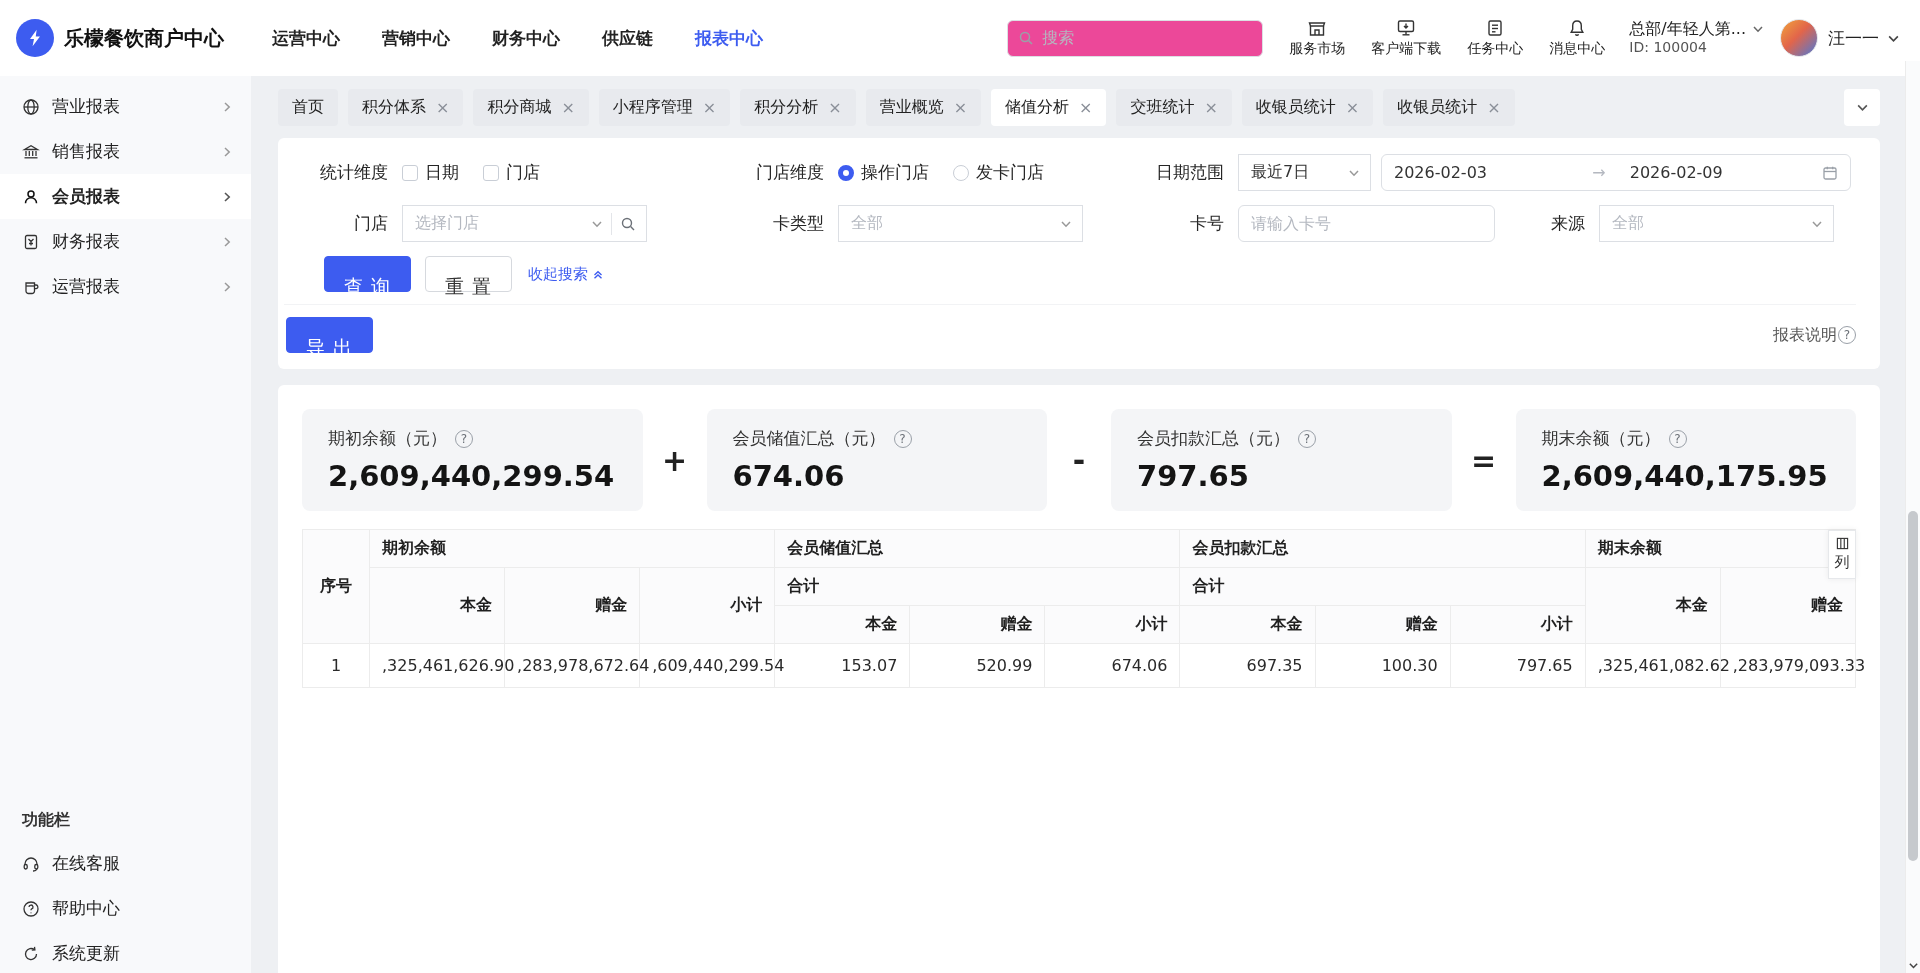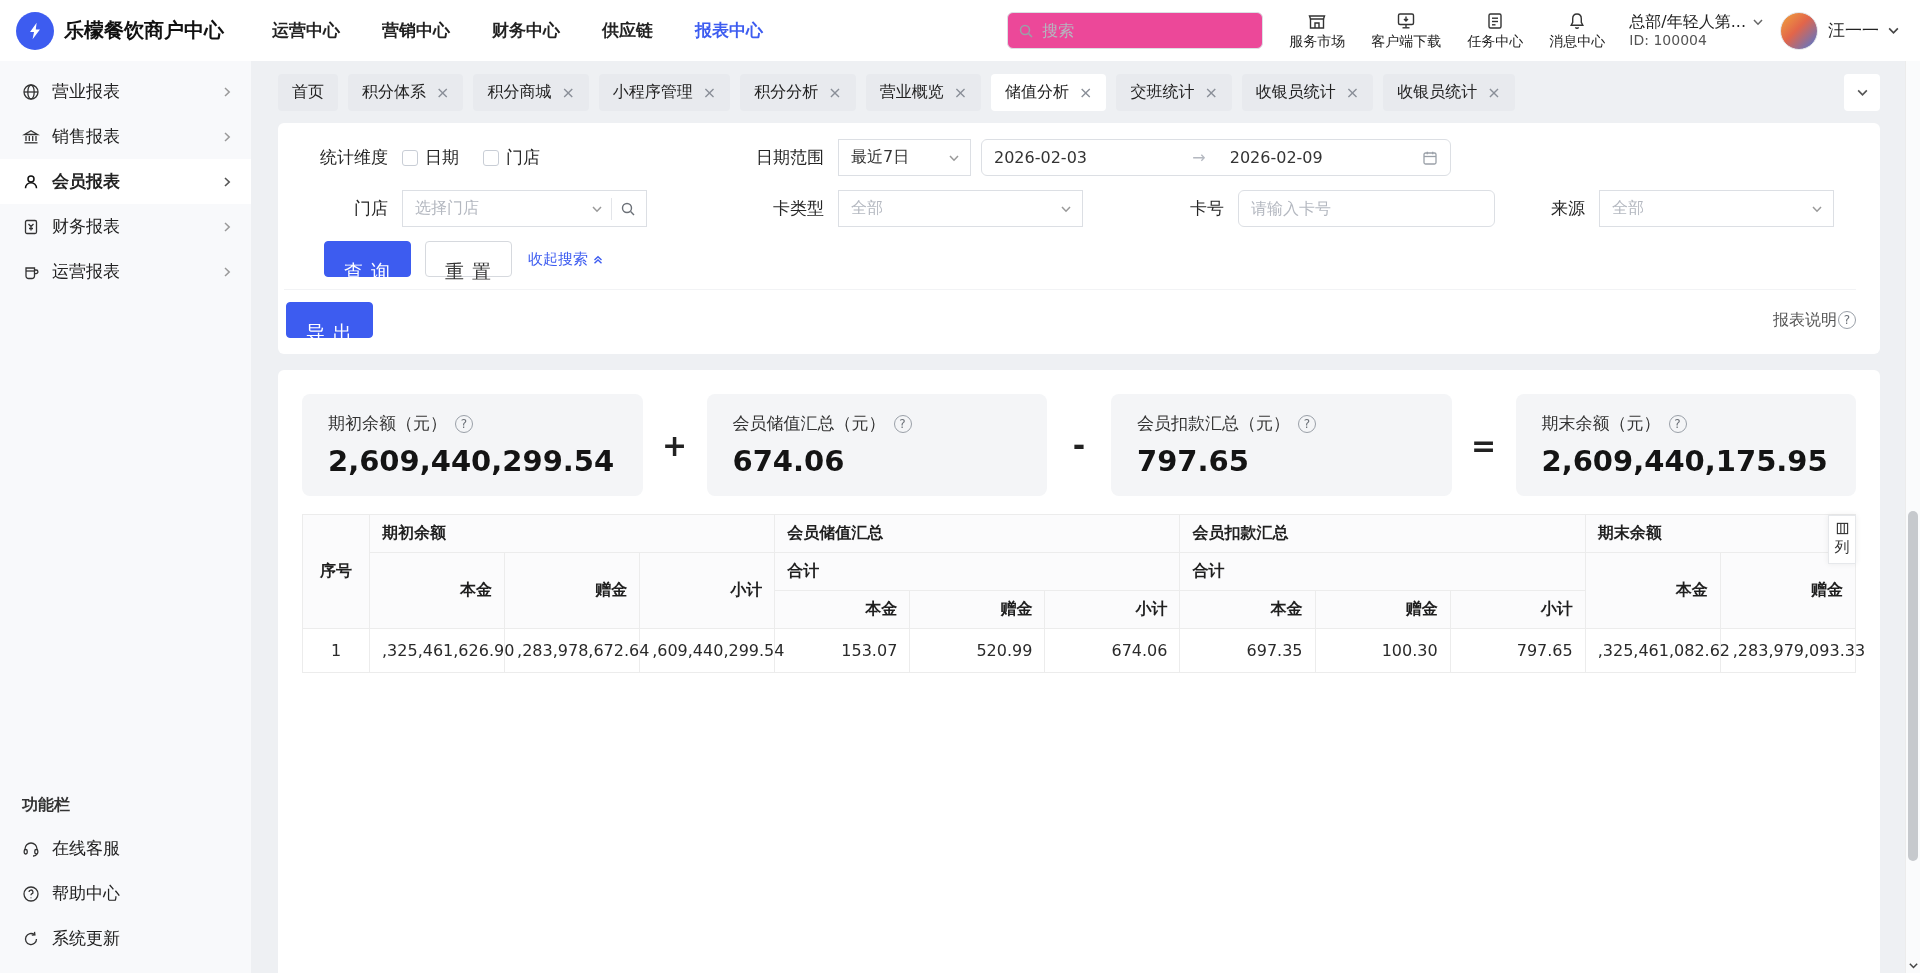--- a/index.html
+++ b/index.html
@@ -4,21 +4,21 @@
 <style>
   * { margin:0; padding:0; box-sizing:border-box; }
   html,body { width:1920px; height:973px; }
   body {
     font-family:"DejaVu Sans","Liberation Sans",sans-serif;
     background:#eef0f3; color:#262626; overflow:hidden; position:relative;
   }
   .icon { display:inline-flex; align-items:center; justify-content:center; }
 
   
-  .topbar { height:61px; background:#fff; display:flex; align-items:center; padding:0 20px 0 16px; position:relative; z-index:3; }
+  .topbar { height:76px; background:#fff; display:flex; align-items:center; padding:0 20px 0 16px; position:relative; z-index:3; }
   .brand { display:flex; align-items:center; gap:10px; }
   .logo { width:38px; height:38px; border-radius:50%; background:#3d5cf0; display:flex; align-items:center; justify-content:center; }
   .brand-name { font-size:20px; font-weight:bold; color:#111; white-space:nowrap; }
   .topnav { display:flex; gap:42px; margin-left:48px; }
   .nav-item { font-size:17px; font-weight:600; color:#222; cursor:pointer; white-space:nowrap; }
   .nav-item.active { color:#3d5cf0; }
   .search { margin-left:auto; width:256px; height:37px; border:1px solid #dcdfe4; border-radius:6px; display:flex; align-items:center; padding:0 10px; gap:8px; background:#ec4899; }
   .search input { border:none; outline:none; flex:1; font-size:16px; color:#333; background:transparent; }
   .search input::placeholder { color:#b4b8c0; }
   .quick { display:flex; gap:26px; margin-left:26px; }
@@ -375,20 +375,31 @@
         <div class="frow">
           <div class="fgroup g1">
             <span class="flabel w1">统计维度</span>
             <label class="opt">
               <span class="checkbox"></span>
               <span>日期</span>
             </label>
             <label class="opt">
               <span class="checkbox"></span>
               <span>门店</span>
+            </label>
+          </div>
+          <div class="fgroup g2">
+            <span class="flabel w2">门店维度</span>
+            <label class="opt">
+              <span class="radio checked"></span>
+              <span>操作门店</span>
+            </label>
+            <label class="opt">
+              <span class="radio"></span>
+              <span>发卡门店</span>
             </label>
           </div>
           <div class="fgroup">
             <span class="flabel w2">日期范围</span>
             <div class="select sel-preset">
               <span class="val">最近7日</span>
               <span class="icon">
                 <svg width="12" height="12" viewBox="0 0 12 12">
                     <polyline points="2,4 6,8.2 10,4" fill="none" stroke="#999" stroke-width="1.5"></polyline>
                   </svg>

